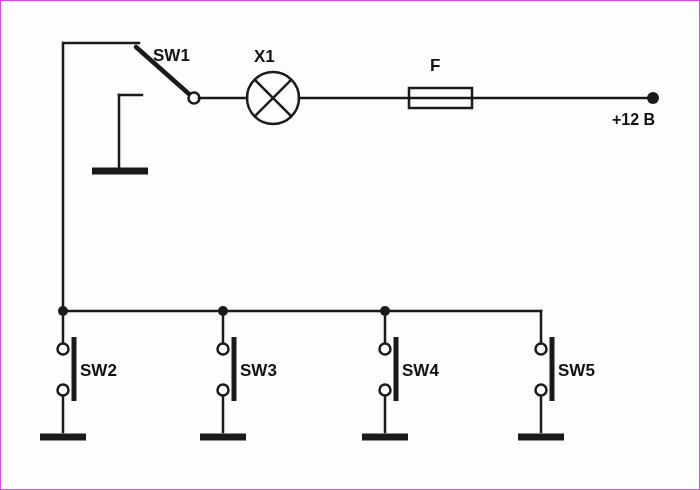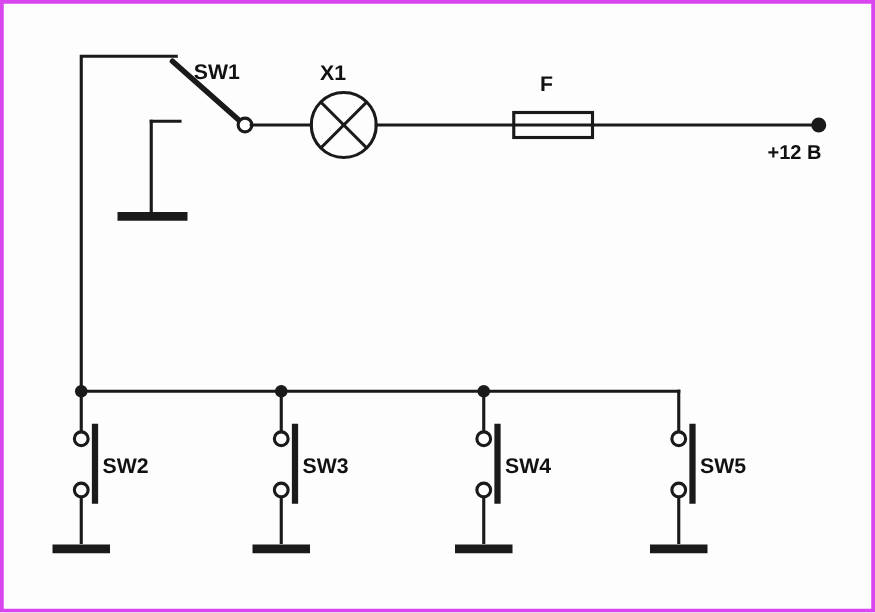--- a/index.html
+++ b/index.html
@@ -5,21 +5,21 @@
   html, body {
     margin: 0;
     padding: 0;
     background: #ffffff;
   }
   .canvas {
     position: relative;
     width: 700px;
     height: 490px;
     background: #fdfdfd;
-    border: 3px solid #d946ef;
+    border: 1px solid #d946ef;
     box-sizing: border-box;
     font-family: "Liberation Sans", sans-serif;
   }
   svg { display: block; }
 
   .wire {
     stroke: #1a1a1a;
     stroke-width: 2.5;
     fill: none;
     stroke-linecap: square;

